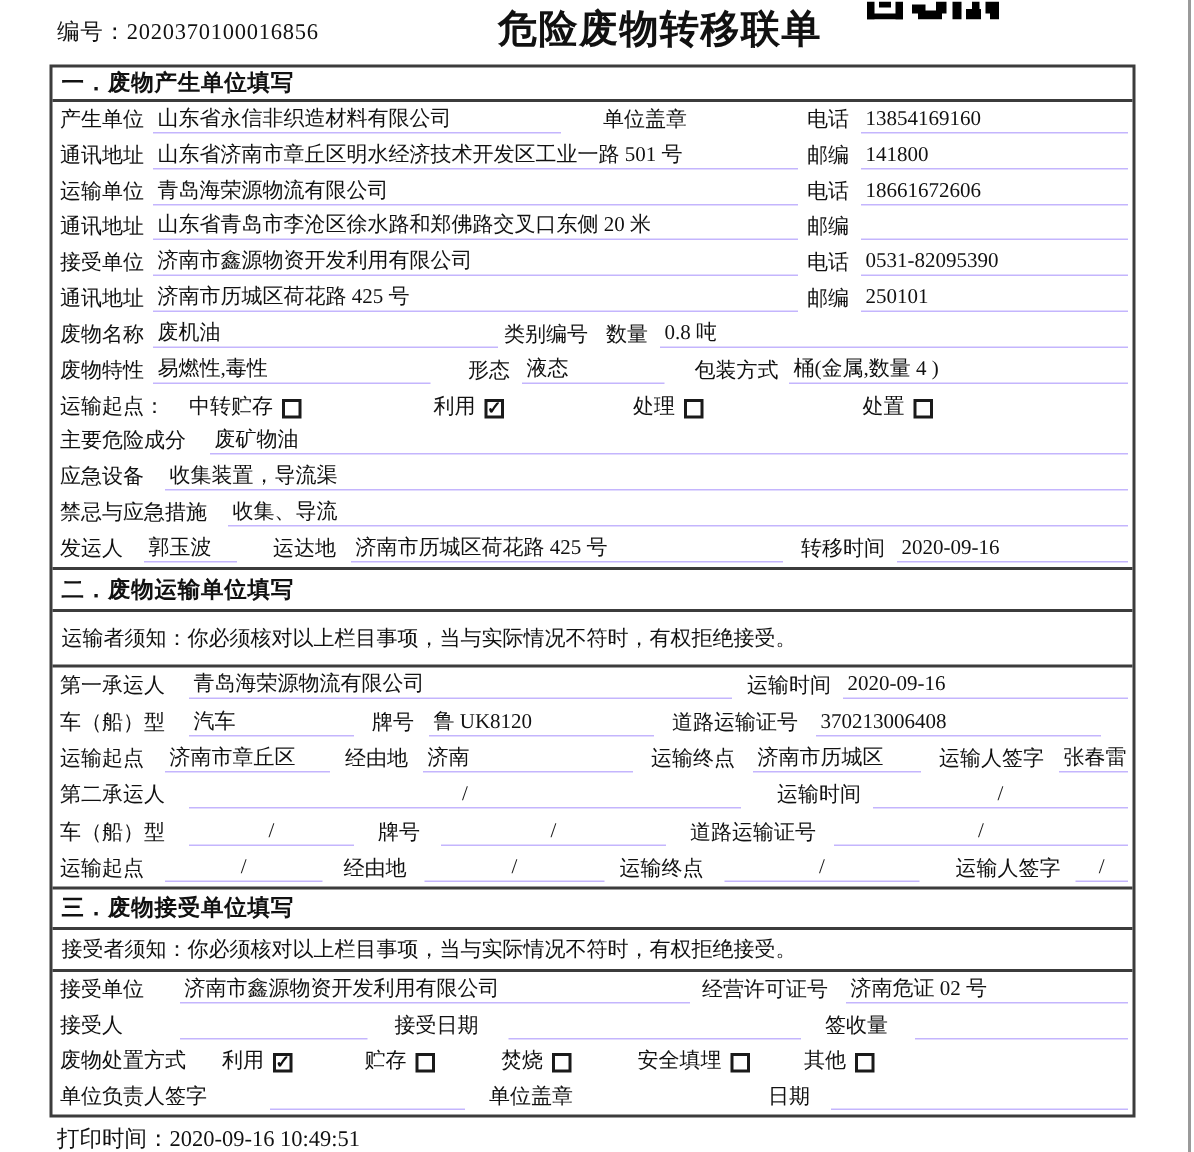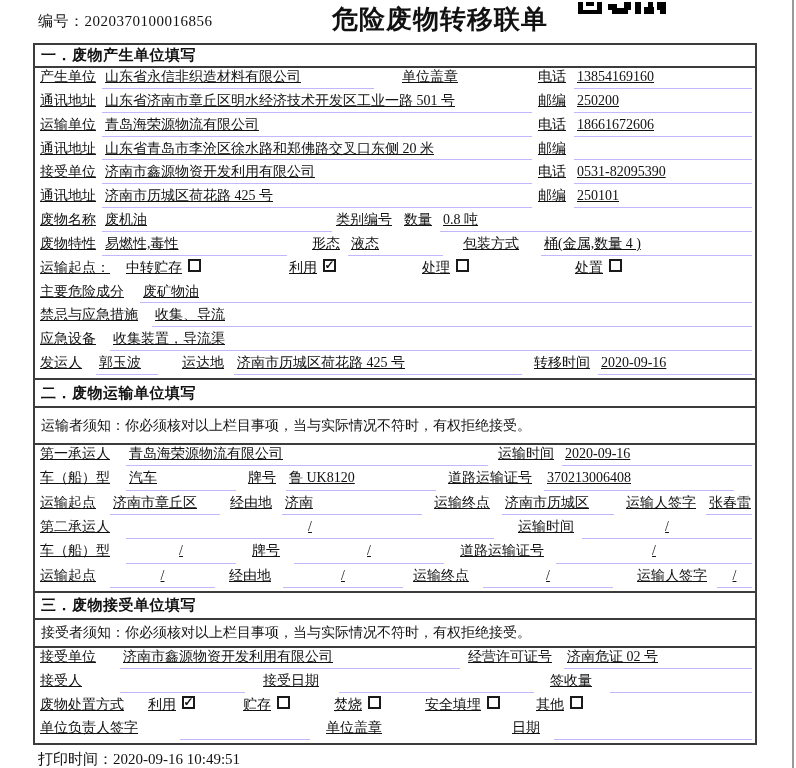--- a/index.html
+++ b/index.html
@@ -23,22 +23,22 @@
   .notice { display:flex; align-items:center; padding-left:6px; font-size:14px;
             border-bottom:2px solid #3c3c3c; }
   #s2n { height:37px; }
   #s3n { height:28px; }
 
   .sec-body { display:flex; flex-direction:column; }
   #s1b { height:310px; }
   #s2b { height:146px; }
   #s3b { height:95px; }
 
-  .row { flex:1; display:flex; padding:0 3px 3px 5px;
-         font-size:14px; white-space:nowrap; overflow:hidden;text-decoration:underline; }
+  .row { flex:1; display:flex; align-items:flex-end; padding:0 3px 3px 5px;
+         font-size:14px; white-space:nowrap; overflow:hidden; }
   .lb  { flex:none; line-height:17px; }
   .uv  { flex:none; border-bottom:1px solid #c4b5fd; padding:0 3px; line-height:17px; min-height:17px; overflow:hidden; }
   .fill{ flex:1; }
   .ctr { text-align:center; }
   .cb  { flex:none; width:13px; height:13px; border:2px solid #1a1a1a; margin:0 0 1px 6px;
          display:flex; align-items:center; justify-content:center;
          font-size:12px; font-weight:700; line-height:13px; }
 
   #print-time { left:38px; top:750px; font-size:15px; }
 </style>
@@ -80,21 +80,21 @@
       <span class="uv" style="width:272px">山东省永信非织造材料有限公司</span>
       <span class="lb" style="margin-left:28px;width:60px">单位盖章</span>
       <span class="lb" style="margin-left:76px;width:32px">电话</span>
       <span class="uv fill" style="margin-left:4px">13854169160</span>
     </div>
 
     <div class="row">
       <span class="lb" style="width:62px">通讯地址</span>
       <span class="uv" style="width:430px">山东省济南市章丘区明水经济技术开发区工业一路 501 号</span>
       <span class="lb" style="margin-left:6px;width:32px">邮编</span>
-      <span class="uv fill" style="margin-left:4px">250200</span>
+      <span class="uv fill" style="margin-left:4px">141800</span>
     </div>
 
     <div class="row">
       <span class="lb" style="width:62px">运输单位</span>
       <span class="uv" style="width:430px">青岛海荣源物流有限公司</span>
       <span class="lb" style="margin-left:6px;width:32px">电话</span>
       <span class="uv fill" style="margin-left:4px">18661672606</span>
     </div>
 
     <div class="row">
@@ -125,21 +125,21 @@
       <span class="lb" style="margin-left:10px;width:30px">数量</span>
       <span class="uv fill" style="margin-left:6px">0.8 吨</span>
     </div>
 
     <div class="row">
       <span class="lb" style="width:62px">废物特性</span>
       <span class="uv" style="width:185px">易燃性,毒性</span>
       <span class="lb" style="margin-left:25px;width:30px">形态</span>
       <span class="uv" style="margin-left:6px;width:95px">液态</span>
       <span class="lb" style="margin-left:20px;width:58px">包装方式</span>
-      <span class="uv fill" style="margin-left:20px">桶(金属,数量 4 )</span>
+      <span class="uv fill" style="margin-left:5px">桶(金属,数量 4 )</span>
     </div>
 
     <div class="row">
       <span class="lb" style="width:78px">运输起点：</span>
       <span class="lb" style="margin-left:8px">中转贮存</span>
       <span class="cb">
           <span></span>
         </span>
       <span class="lb" style="margin-left:88px">利用</span>
       <span class="cb">
@@ -154,27 +154,27 @@
           <span></span>
         </span>
     </div>
 
     <div class="row">
       <span class="lb" style="width:92px">主要危险成分</span>
       <span class="uv fill" style="margin-left:8px">废矿物油</span>
     </div>
 
     <div class="row">
+      <span class="lb" style="width:62px">应急设备</span>
+      <span class="uv fill" style="margin-left:8px">收集装置，导流渠</span>
+    </div>
+
+    <div class="row">
       <span class="lb" style="width:106px">禁忌与应急措施</span>
       <span class="uv fill" style="margin-left:6px">收集、导流</span>
-    </div>
-
-    <div class="row">
-      <span class="lb" style="width:62px">应急设备</span>
-      <span class="uv fill" style="margin-left:8px">收集装置，导流渠</span>
     </div>
 
     <div class="row">
       <span class="lb" style="width:48px">发运人</span>
       <span class="uv" style="margin-left:8px;width:62px">郭玉波</span>
       <span class="lb" style="margin-left:24px;width:46px">运达地</span>
       <span class="uv" style="margin-left:6px;width:288px">济南市历城区荷花路 425 号</span>
       <span class="lb" style="margin-left:12px;width:58px">转移时间</span>
       <span class="uv fill" style="margin-left:6px">2020-09-16</span>
     </div>

